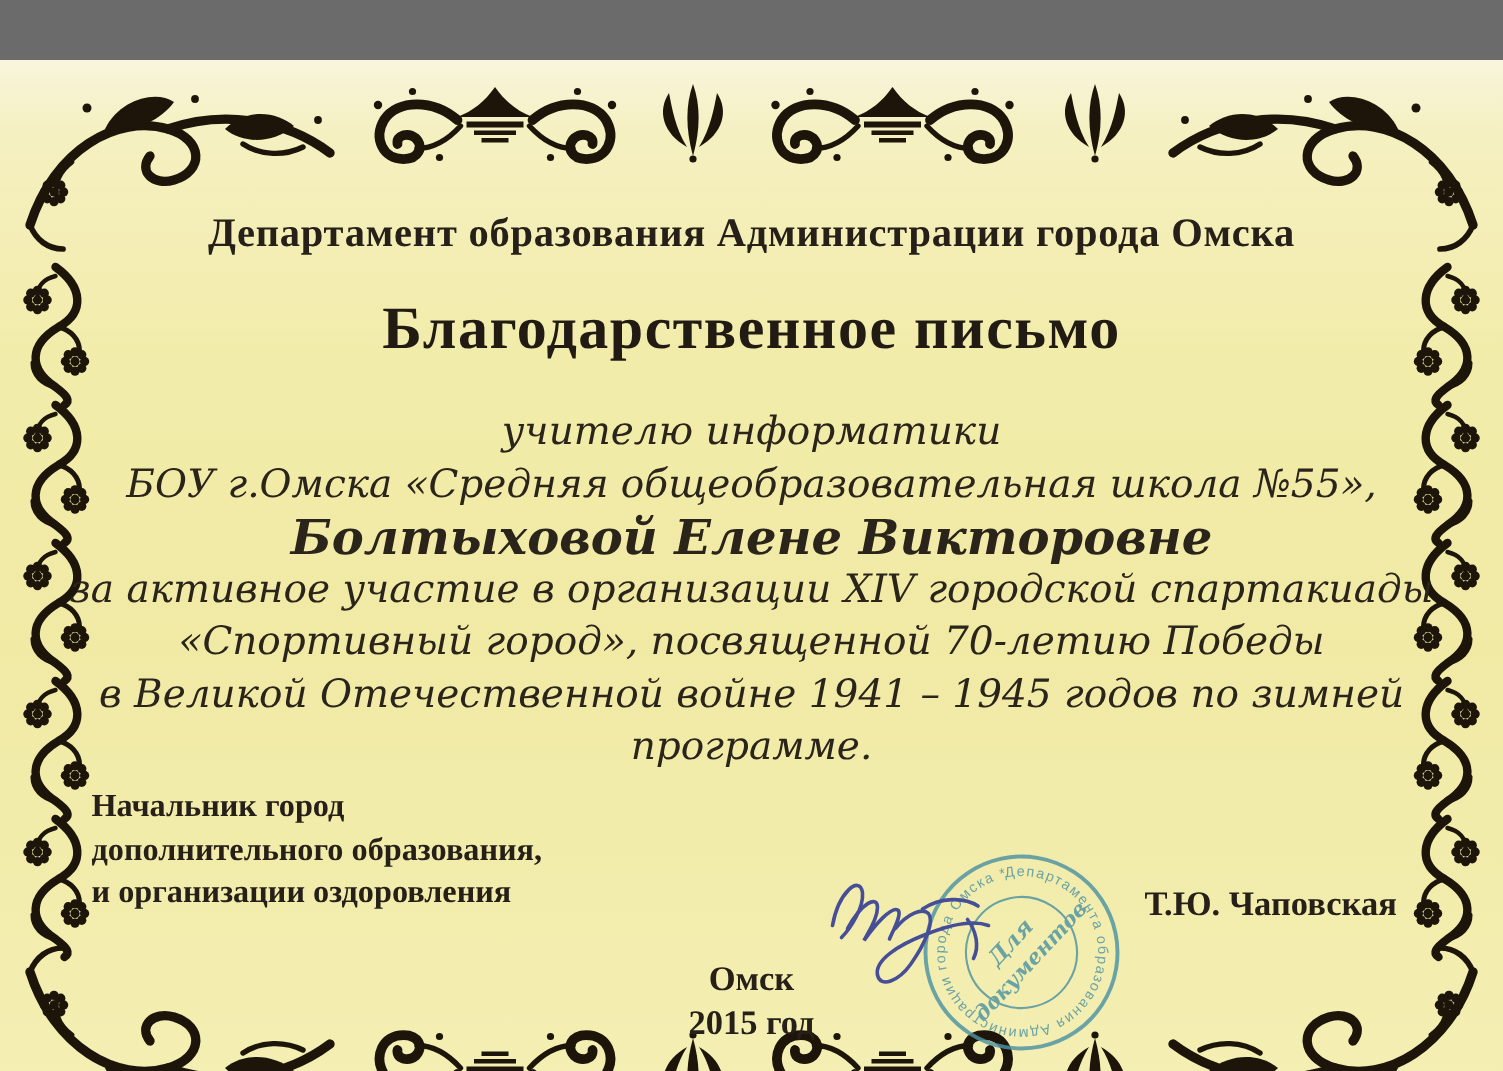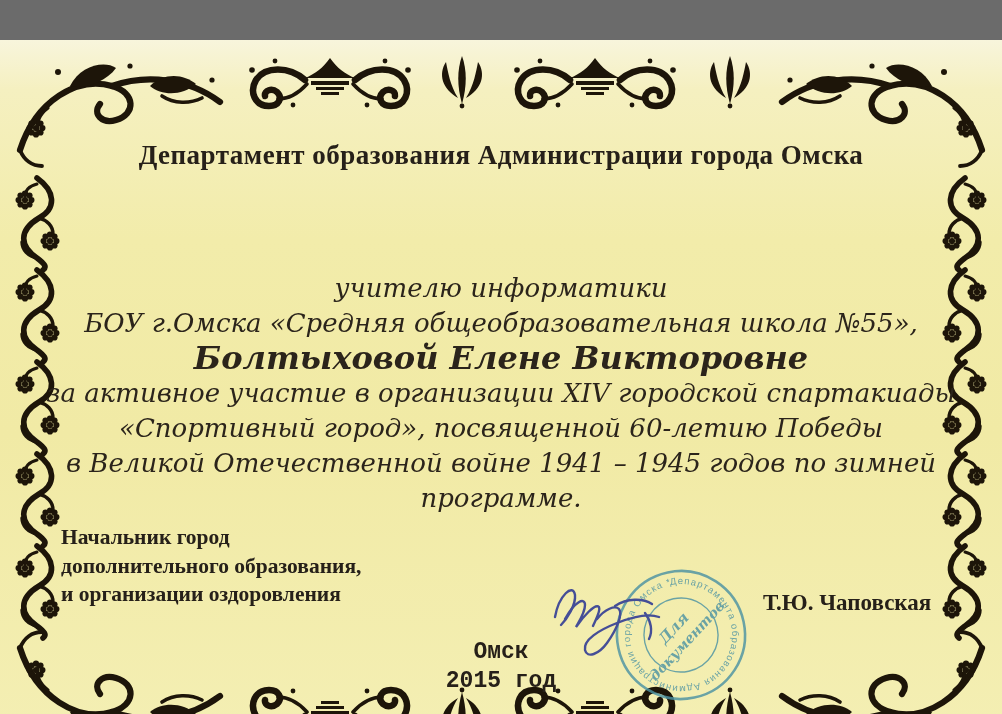--- a/index.html
+++ b/index.html
@@ -52,21 +52,20 @@
   .signatory-name{
     position:absolute; left:763px; top:550px;
     font-size:23px; font-weight:bold;
     color:#262019;
   }
   .footer-block{
     position:absolute; left:0; right:0; top:598px;
     text-align:center;
     font-size:23px; font-weight:bold; line-height:29px;
     color:#262019;
-    font-family:Liberation Mono, monospace;
   }
   .stamp-wrap{
     position:absolute; left:606px; top:520px; width:150px; height:150px;
     transform:rotate(-12deg);
     opacity:.82;
   }
   .signature-wrap{
     position:absolute; left:545px; top:533px; width:170px; height:86px;
   }
 </style>
@@ -167,27 +166,28 @@
     <g transform="translate(1002,0) scale(-1,1)">
       <use href="#vine" transform="translate(13,138)"></use>
       <use href="#vine" transform="translate(13,230)"></use>
       <use href="#vine" transform="translate(13,322)"></use>
       <use href="#vine" transform="translate(13,414)"></use>
       <use href="#vine" transform="translate(13,506)"></use>
     </g>
   </svg>
 
   <div class="dept-line">Департамент образования Администрации города Омска</div>
+  <div class="main-title">Благодарственное письмо</div>
 
   <div class="script-block">
     <div>учителю информатики</div>
     <div>БОУ г.Омска «Средняя общеобразовательная школа №55»,</div>
     <div class="recipient-name">Болтыховой Елене Викторовне</div>
     <div>за активное участие в организации XIV городской спартакиады</div>
-    <div>«Спортивный город», посвященной 60-летию Победы</div>
+    <div>«Спортивный город», посвященной 70-летию Победы</div>
     <div>в Великой Отечественной войне 1941 – 1945 годов по зимней программе.</div>
   </div>
 
   <div class="officials-block">
     <div>Начальник город</div>
     <div>дополнительного образования,</div>
     <div>и организации оздоровления</div>
   </div>
 
   <div class="stamp-wrap">

